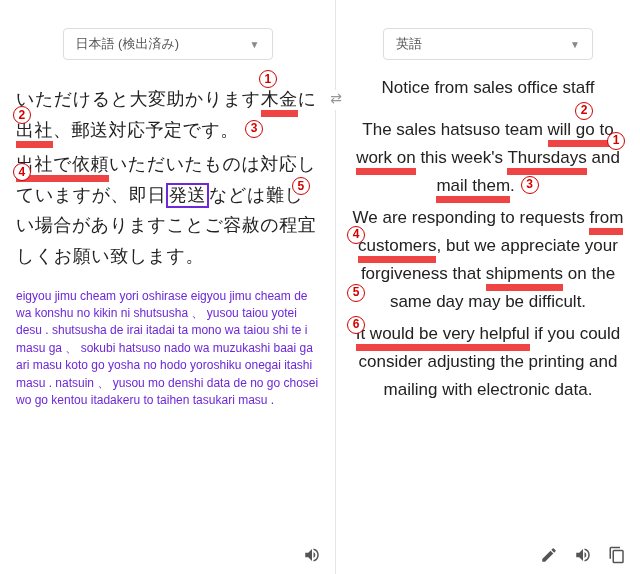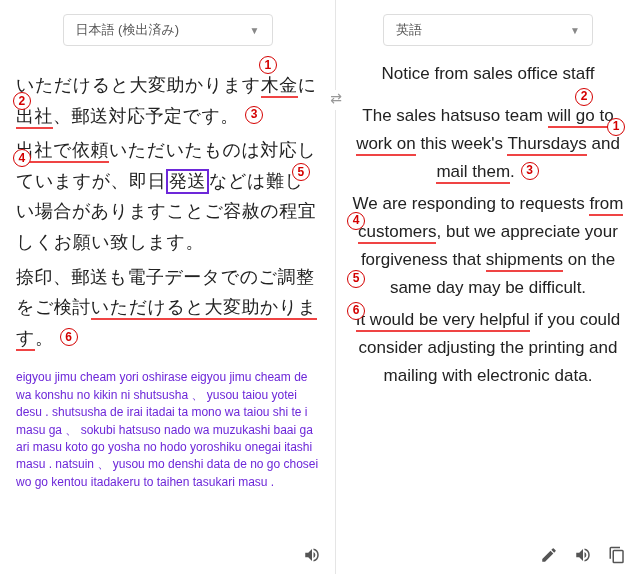--- a/index.html
+++ b/index.html
@@ -8,21 +8,21 @@
     background: #fff;
     width: 640px;
     height: 574px;
     overflow: hidden;
     display: flex;
     position: relative;
   }
   .pane {
     height: 100%;
     position: relative;
-    padding: 14px 16px 10px 16px;
+    padding: 28px 16px 10px 16px;
     display: flex;
     flex-direction: column;
   }
   .pane-left { width: 335px; }
   .pane-right { width: 305px; border-left: 1px solid #e5e5e5; text-align: center; }
   .lang-select {
     border: 1px solid #ddd;
     border-radius: 4px;
     height: 32px;
     display: flex;
@@ -50,21 +50,21 @@
     text-align:center;
   }
   .content {
     font-size: 17px;
     line-height: 1.65;
     color: #222;
     position: relative;
   }
   .content-jp { font-size: 18px; line-height:1.7; letter-spacing:0.5px; }
   .para { margin-bottom: 4px; position:relative; }
-  .ul { border-bottom: 2px solid #ef4444; padding-bottom:1px;margin-top:10px; }
+  .ul { border-bottom: 7px solid #ef4444; padding-bottom:1px;margin-top:10px; }
   .box { border: 2px solid #6d28d9; padding: 0 1px; display:inline-block; line-height:1.2;}
   .num {
     display:inline-flex; align-items:center; justify-content:center;
     width:18px; height:18px; border:1.5px solid #d40000; border-radius:50%;
     color:#d40000; font-size:12px; font-weight:bold;
     vertical-align: text-top;
     margin: 0 1px;
     background:#fff;
   }
   .num-abs { position:absolute; }
@@ -101,24 +101,20 @@
       <span class="num num-abs" style="top:-14px; left:242px;">1</span>
       <span class="num num-abs" style="top:22px; left:-4px;">2</span>
     </div>
 
     <div class="para">
       <span class="num num-abs" style="top:14px; left:-4px;">4</span>
       <span class="ul">出社で依頼</span><span>いただいたものは対応していますが、即日</span><span class="box">発送</span><span>などは難しい場合がありますことご容赦の程宜しくお願い致します。</span>
       <span class="num num-abs" style="top:28px; right:8px;">5</span>
     </div>
 
-    <div class="para">
-      <span>捺印、郵送も電子データでのご調整をご検討</span><span class="ul">いただけると大変助かります</span><span>。</span>
-      <span class="num">6</span>
-    </div>
   </div>
 
   <div class="romaji">eigyou jimu cheam yori oshirase eigyou jimu cheam de wa konshu no kikin ni shutsusha 、  yusou taiou yotei desu . shutsusha de irai itadai ta mono wa taiou shi te i masu ga 、 sokubi hatsuso nado wa muzukashi baai ga ari masu koto go yosha no hodo yoroshiku onegai itashi masu . natsuin 、  yusou mo denshi data de no go chosei wo go kentou itadakeru to taihen tasukari masu .</div>
 
   <div class="footer-icons">
     <svg class="ico" viewBox="0 0 24 24">
         <path d="M3 9v6h4l5 5V4L7 9H3zm13.5 3a4.5 4.5 0 0 0-2.5-4v8a4.5 4.5 0 0 0 2.5-4zm-2.5-8.8v2.06A7 7 0 0 1 19 12a7 7 0 0 1-5 6.74v2.06A9 9 0 0 0 21 12a9 9 0 0 0-7-8.8z"></path>
       </svg>
   </div>
 </div>

